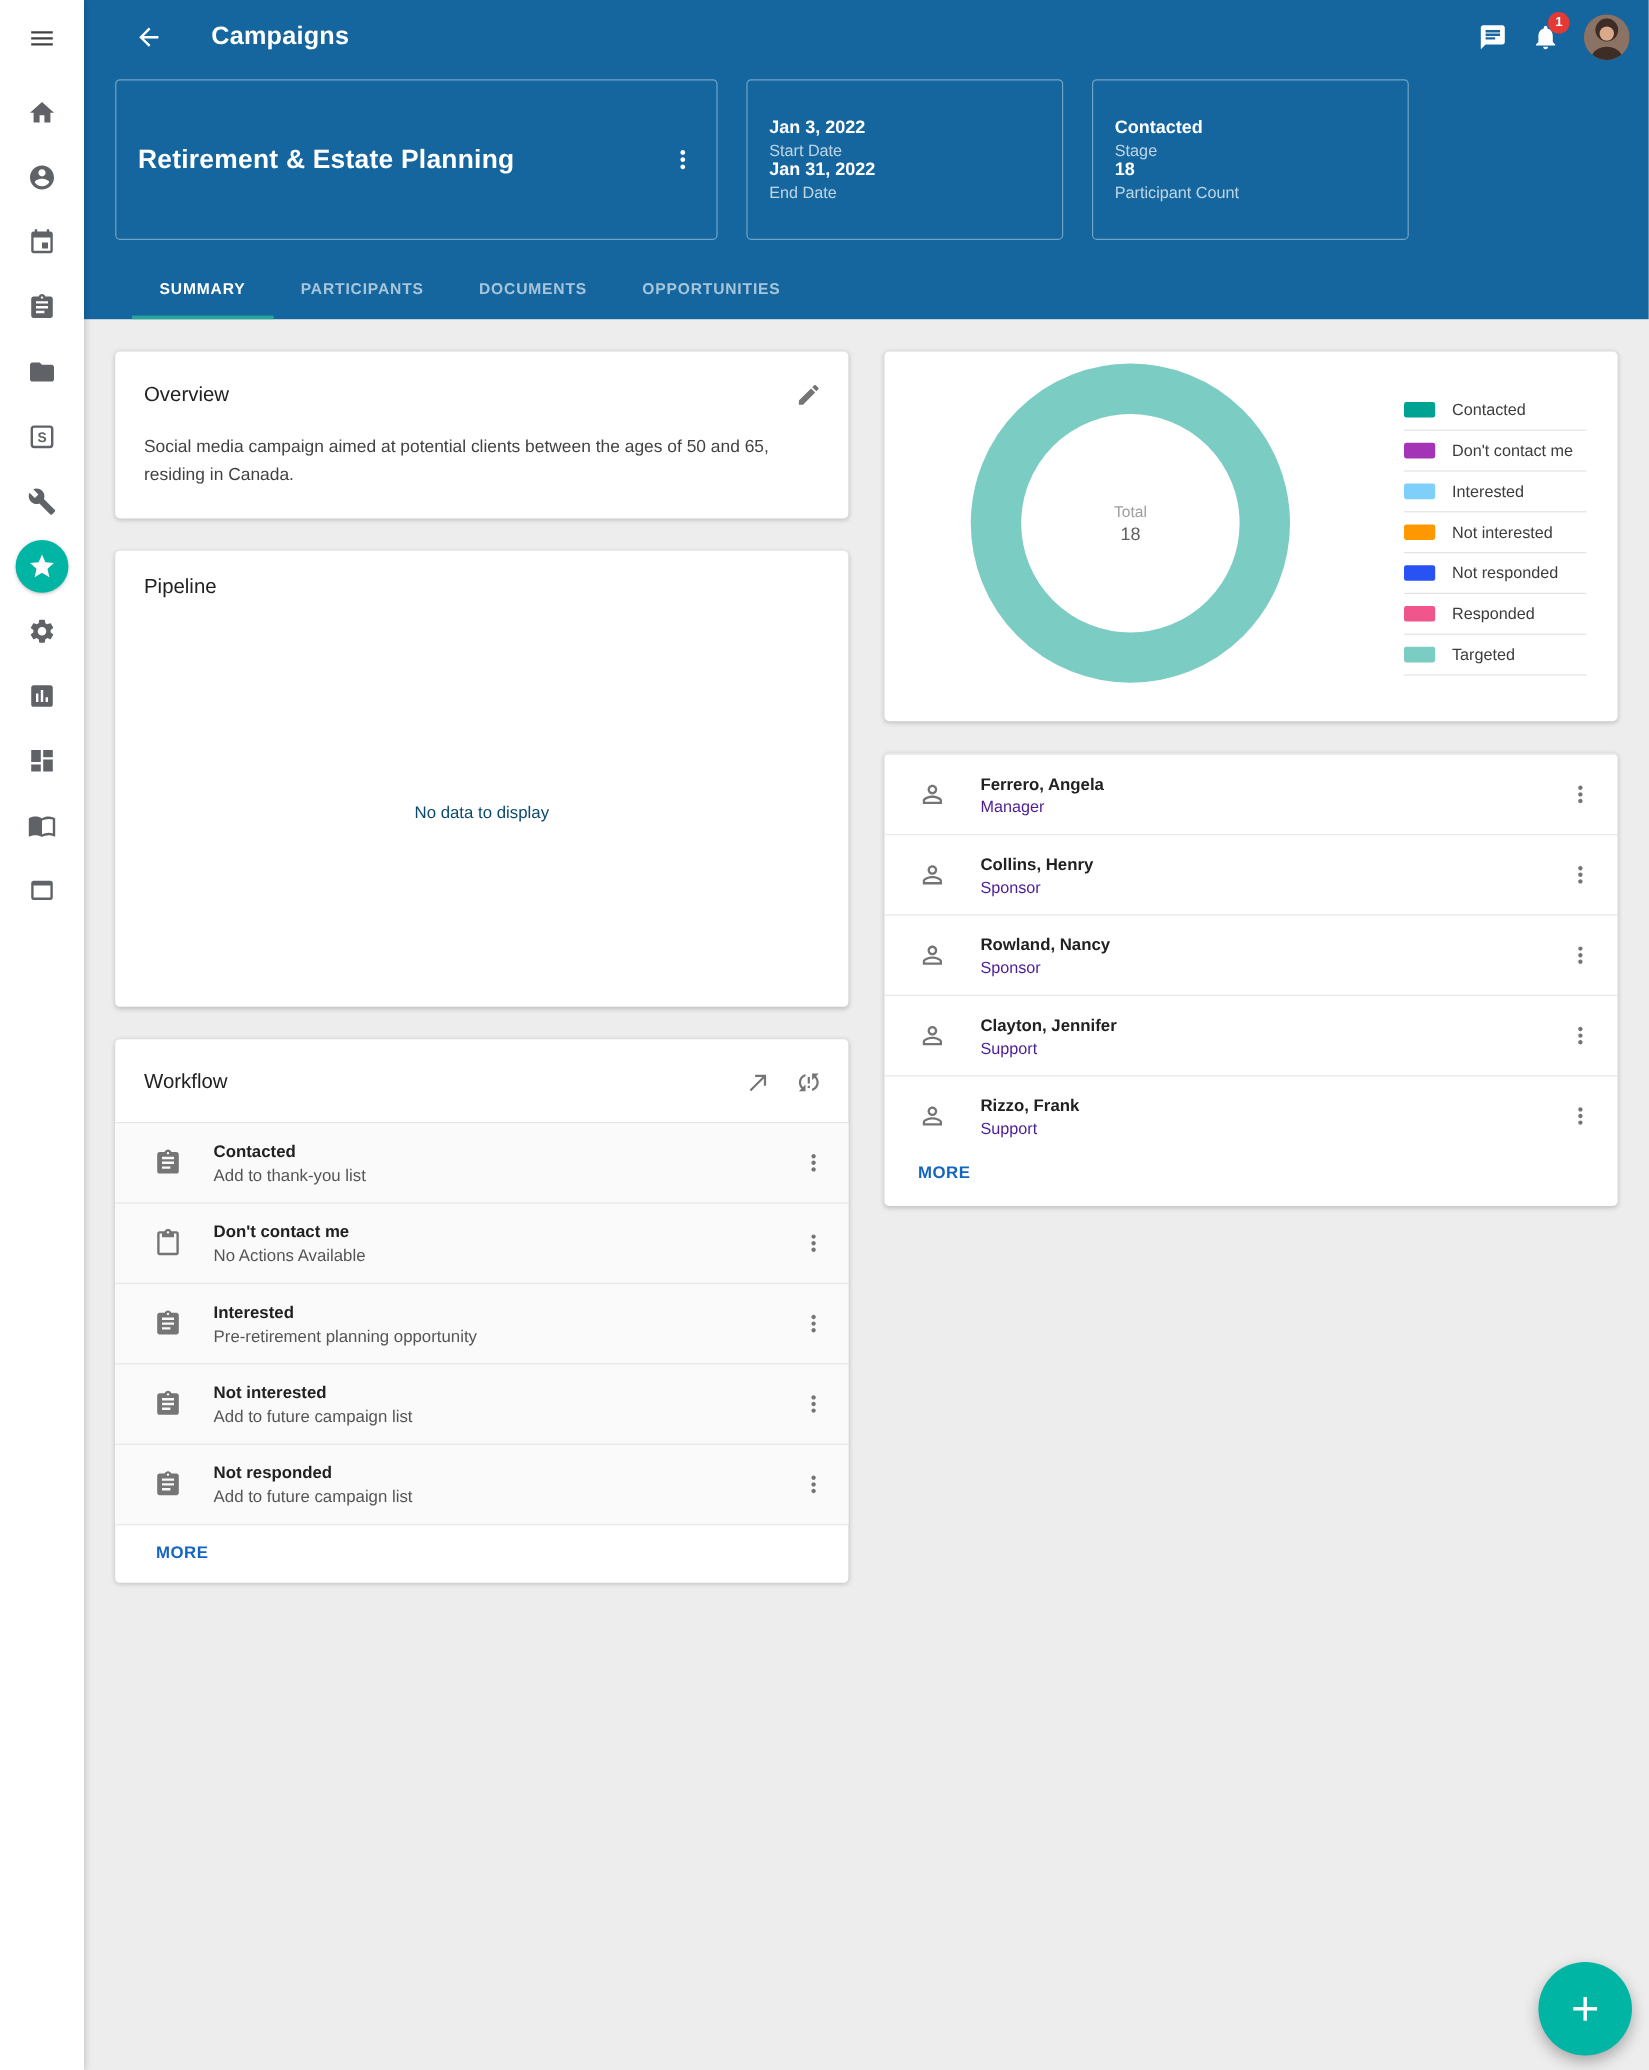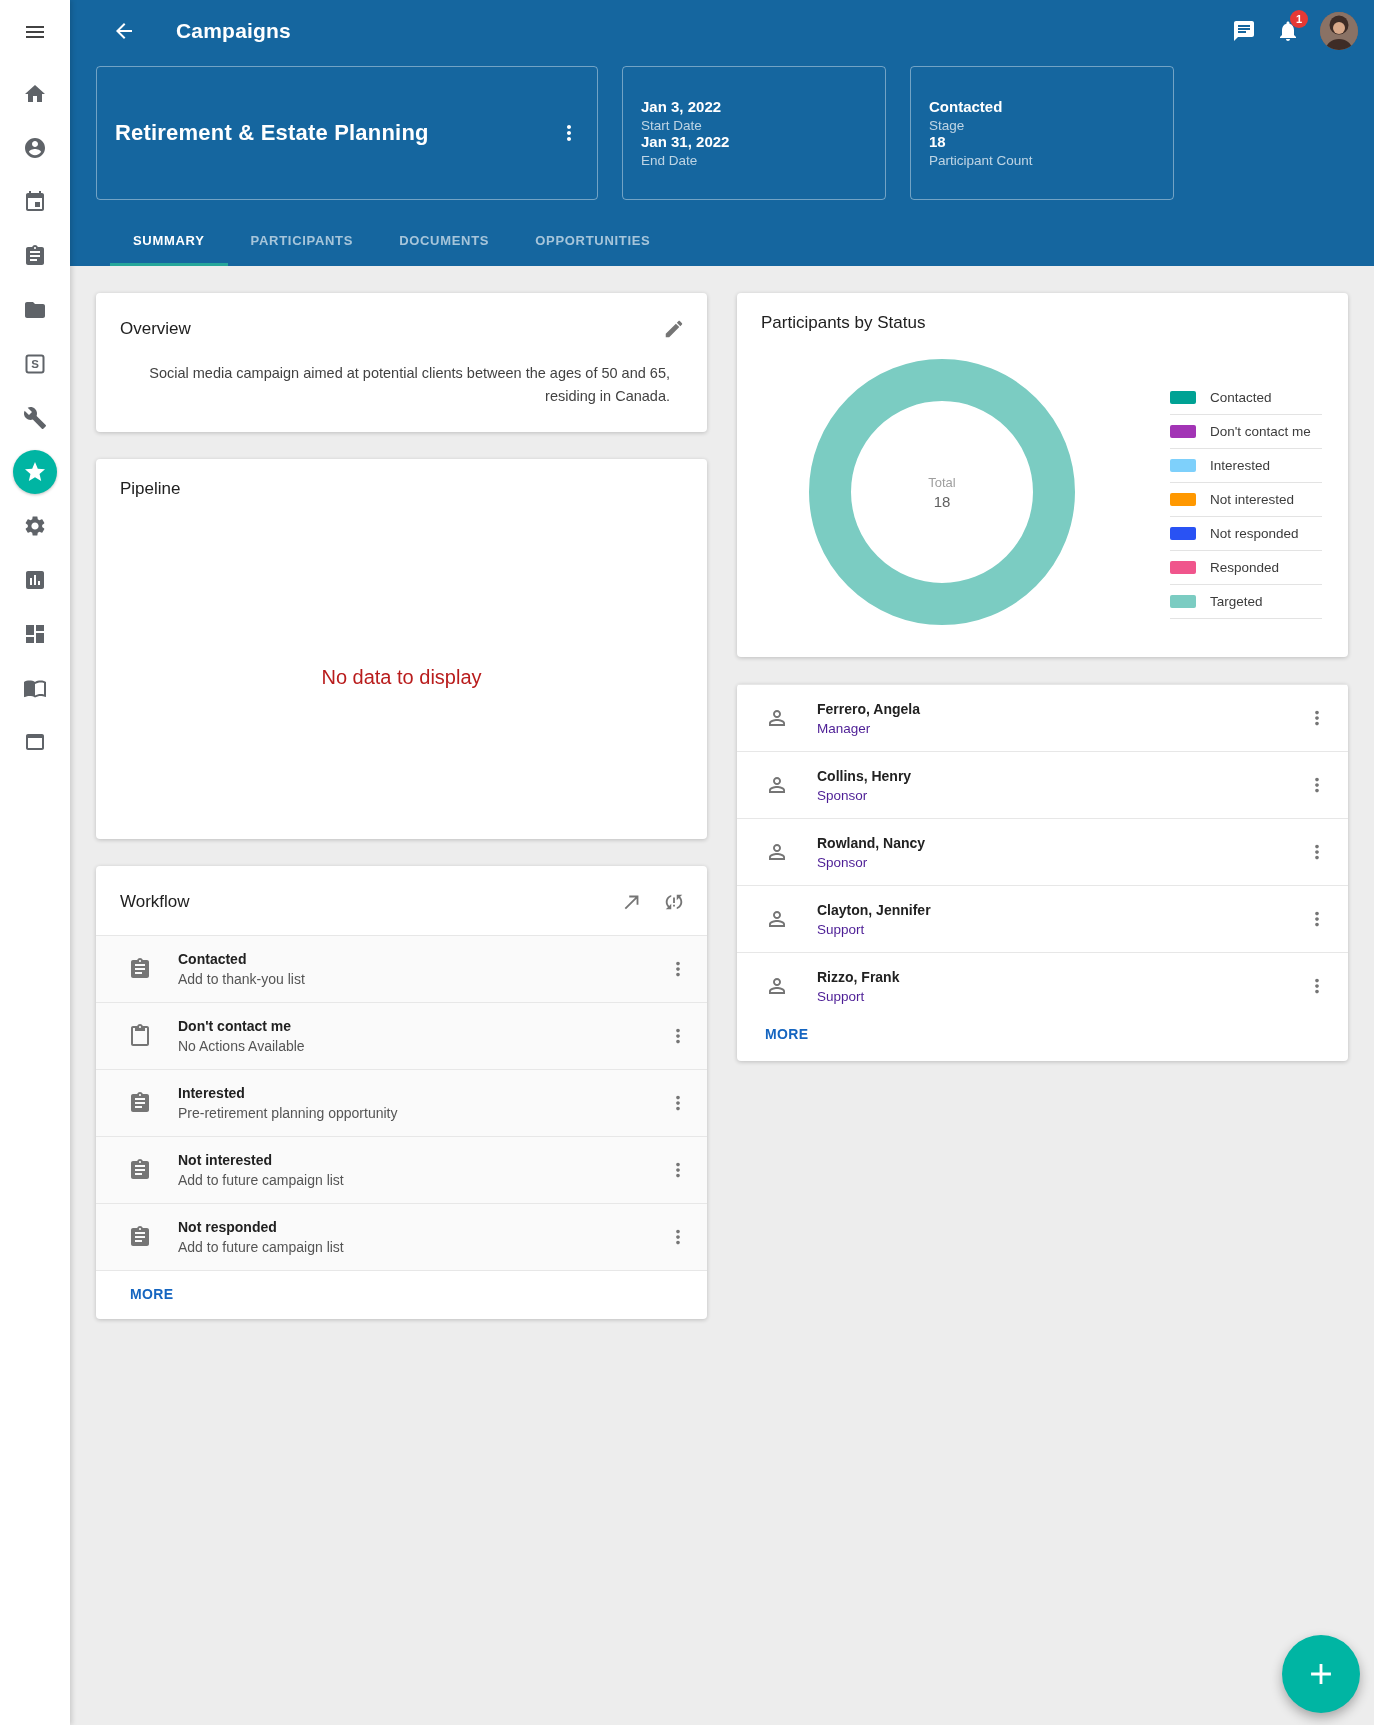--- a/index.html
+++ b/index.html
@@ -80,23 +80,23 @@
   .card { background:#fff; border-radius:4px; box-shadow:0 1px 4px rgba(0,0,0,.2); }
   .card-head { display:flex; align-items:center; justify-content:space-between; padding:15px 12px 12px 24px; min-height:56px; }
   .card-title { font-size:17px; color:#212121; }
   .gbtn {
     width:42px; height:42px; border-radius:50%; color:#757575;
     display:flex; align-items:center; justify-content:center; cursor:pointer;
   }
   .gbtn svg { width:22px; height:22px; }
   .head-actions { display:flex; align-items:center; }
 
-  .overview-text { padding:0 26px 24px 24px; font-size:14.5px; line-height:1.6; color:#424242; max-width:600px;text-align:right; }
-
-  .pipeline-body { height:324px; display:flex; align-items:center; justify-content:center; color:#b91c1c; font-size:20px; }
+  .overview-text { padding:0 26px 24px 24px; font-size:14.5px; line-height:1.6; color:#424242; max-width:600px; }
+
+  .pipeline-body { height:324px; display:flex; align-items:center; justify-content:center; color:#0c4a6e; font-size:14px; }
 
   .wf-row {
     display:flex; align-items:center; min-height:67px;
     border-top:1px solid #e7e7e7; background:#fafafa; padding:0 8px 0 32px;
   }
   .wf-icon { color:#757575; flex:none; width:24px; height:24px; margin-right:26px; }
   .wf-icon svg { width:24px; height:24px; }
   .wf-text { flex:1; min-width:0; padding:10px 0; }
   .wf-status { font-size:14px; font-weight:700; color:#212121; }
   .wf-action { font-size:14px; color:#555; margin-top:4px; }
@@ -417,23 +417,20 @@
 
           <div class="more-row">
             <button class="more-link">MORE</button>
           </div>
         </section>
       </div>
 
       <div class="col">
 
         <section class="card">
-          <div class="card-head">
-            <div class="card-title">Participants by Status</div>
-          </div>
           <div class="chart-row">
             <div class="donut-wrap">
               <svg width="270" height="270" viewBox="0 0 270 270">
                 <circle cx="135" cy="135" r="112" fill="none" stroke="#7bccc2" stroke-width="42"></circle>
               </svg>
               <div class="donut-center">
                 <div class="donut-total-label">Total</div>
                 <div class="donut-total-value">18</div>
               </div>
             </div>

